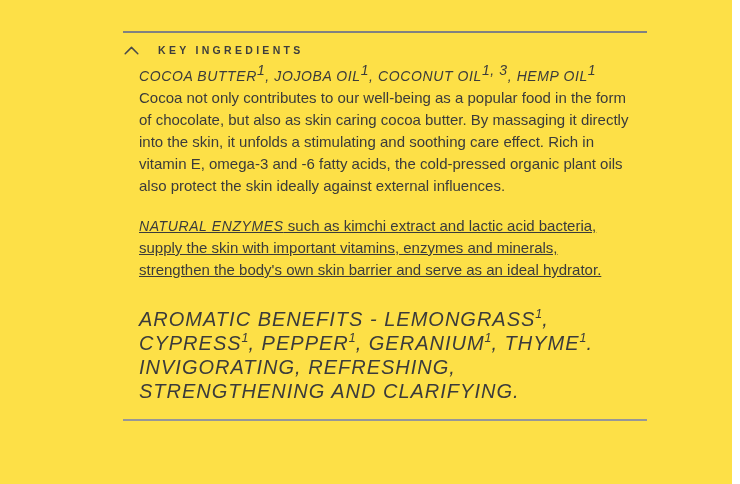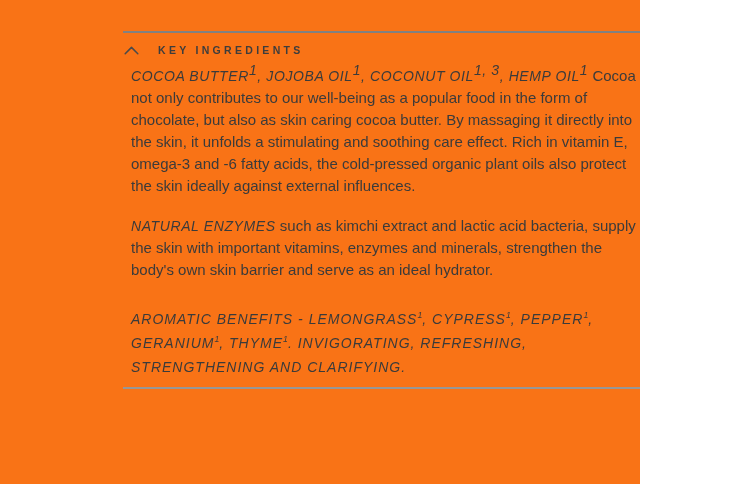--- a/index.html
+++ b/index.html
@@ -3,23 +3,23 @@
 <meta charset="utf-8">
 <style>
   html, body {
     margin: 0;
     padding: 0;
     background: #ffffff;
     font-family: "Liberation Sans", sans-serif;
   }
   .viewport {
     position: relative;
-    width: 640px;
+    width: 732px;
     height: 484px;
-    background: #f97316;
+    background: #fde047;
     overflow: hidden;
   }
   .content {
     position: absolute;
     left: 123px;
     top: 31px;
     width: 524px;
   }
   .divider-top {
     border: none;
@@ -46,45 +46,45 @@
     flex: 0 0 auto;
   }
   .accordion-title {
     font-size: 10.5px;
     font-weight: 700;
     letter-spacing: 3.3px;
     color: #3d3d3d;
     white-space: nowrap;
   }
   p {
-    margin: 8px;
+    margin: 16px;
     font-size: 15px;
     line-height: 22px;
     color: #3b3b3b;
   }
   .head {
     font-style: italic;
     font-size: 14px;
     letter-spacing: 0.6px;
   }
   sup {
     font-size: 62%;
     vertical-align: super;
     line-height: 0;
     letter-spacing: 0;
   }
   .p-cocoa    { margin-top: 9px; }
   .p-aloe     { margin-top: 13px; }
-  .p-enzymes  { margin-top: 18px; }
+  .p-enzymes  { margin-top: 18px; text-decoration: underline; }
   .p-footnote { margin-top: 11px; }
   .p-aromatic {
     margin-top: 26px;
     line-height: 24px;
     font-style: italic;
-    font-size: 14px;
+    font-size: 20px;
     letter-spacing: 1px;
   }
 </style>
 </head>
 <body>
 
 <div class="viewport">
   <div class="content">
 
     <hr class="divider-top">

